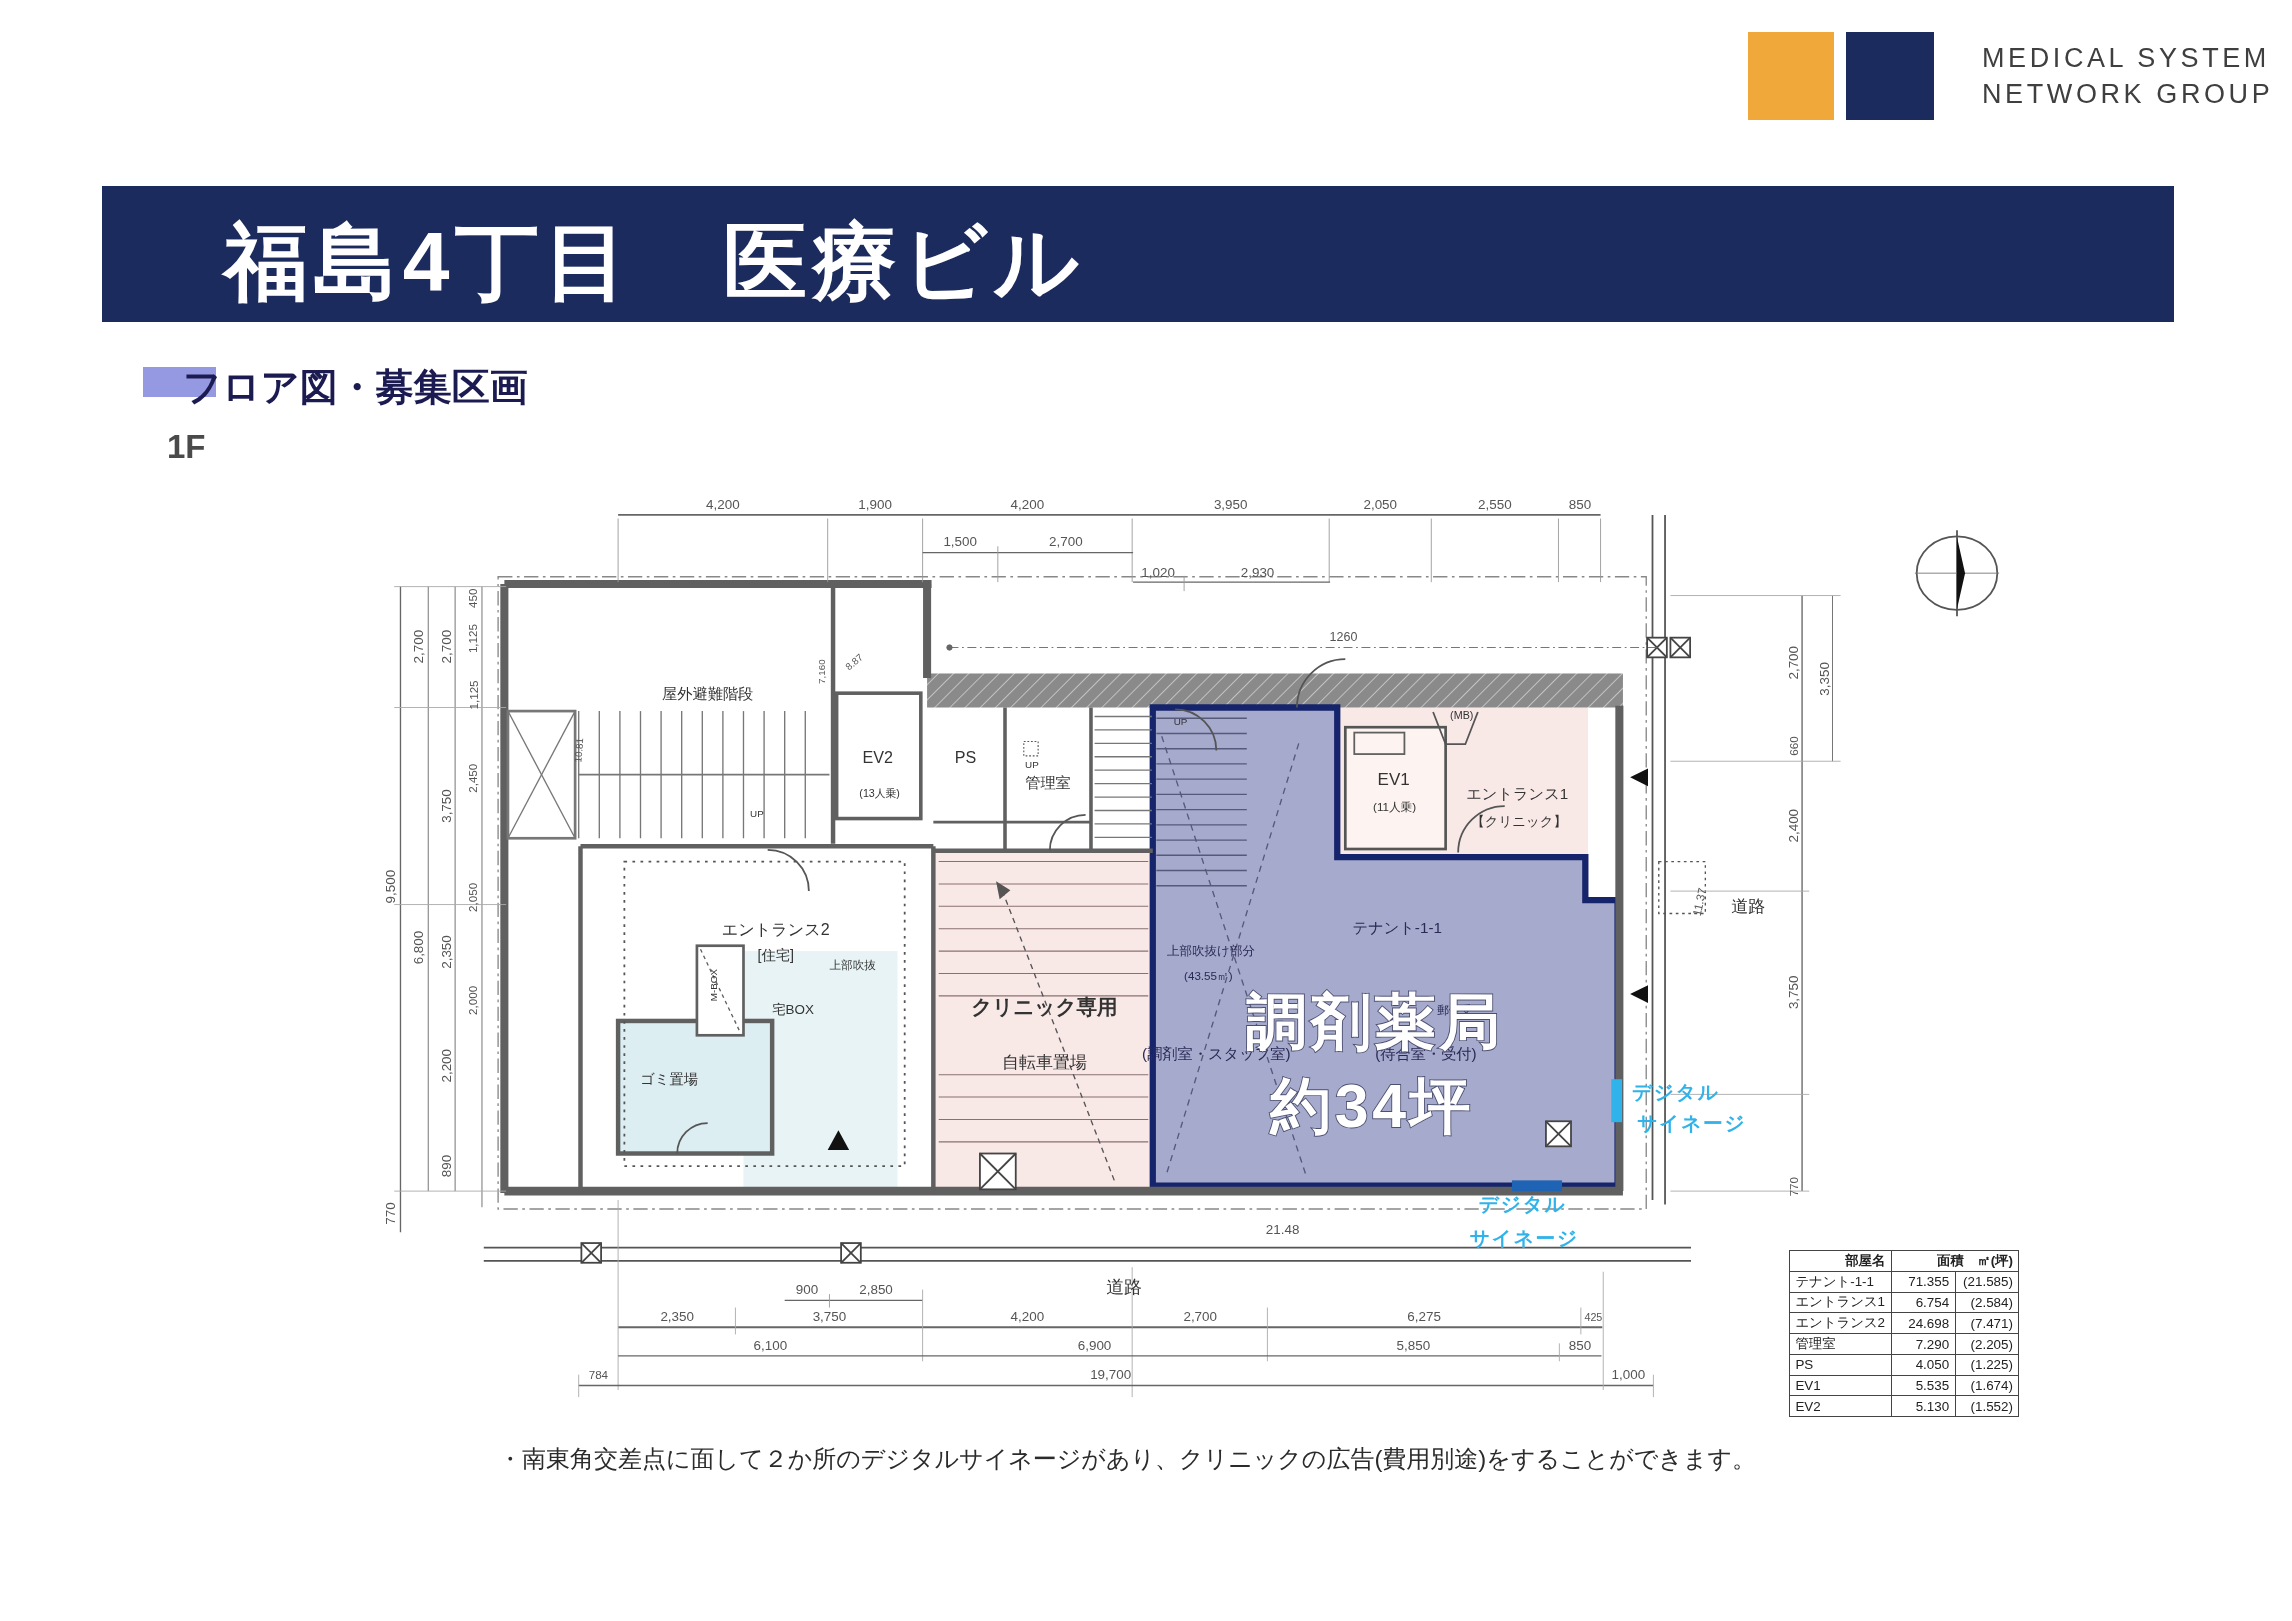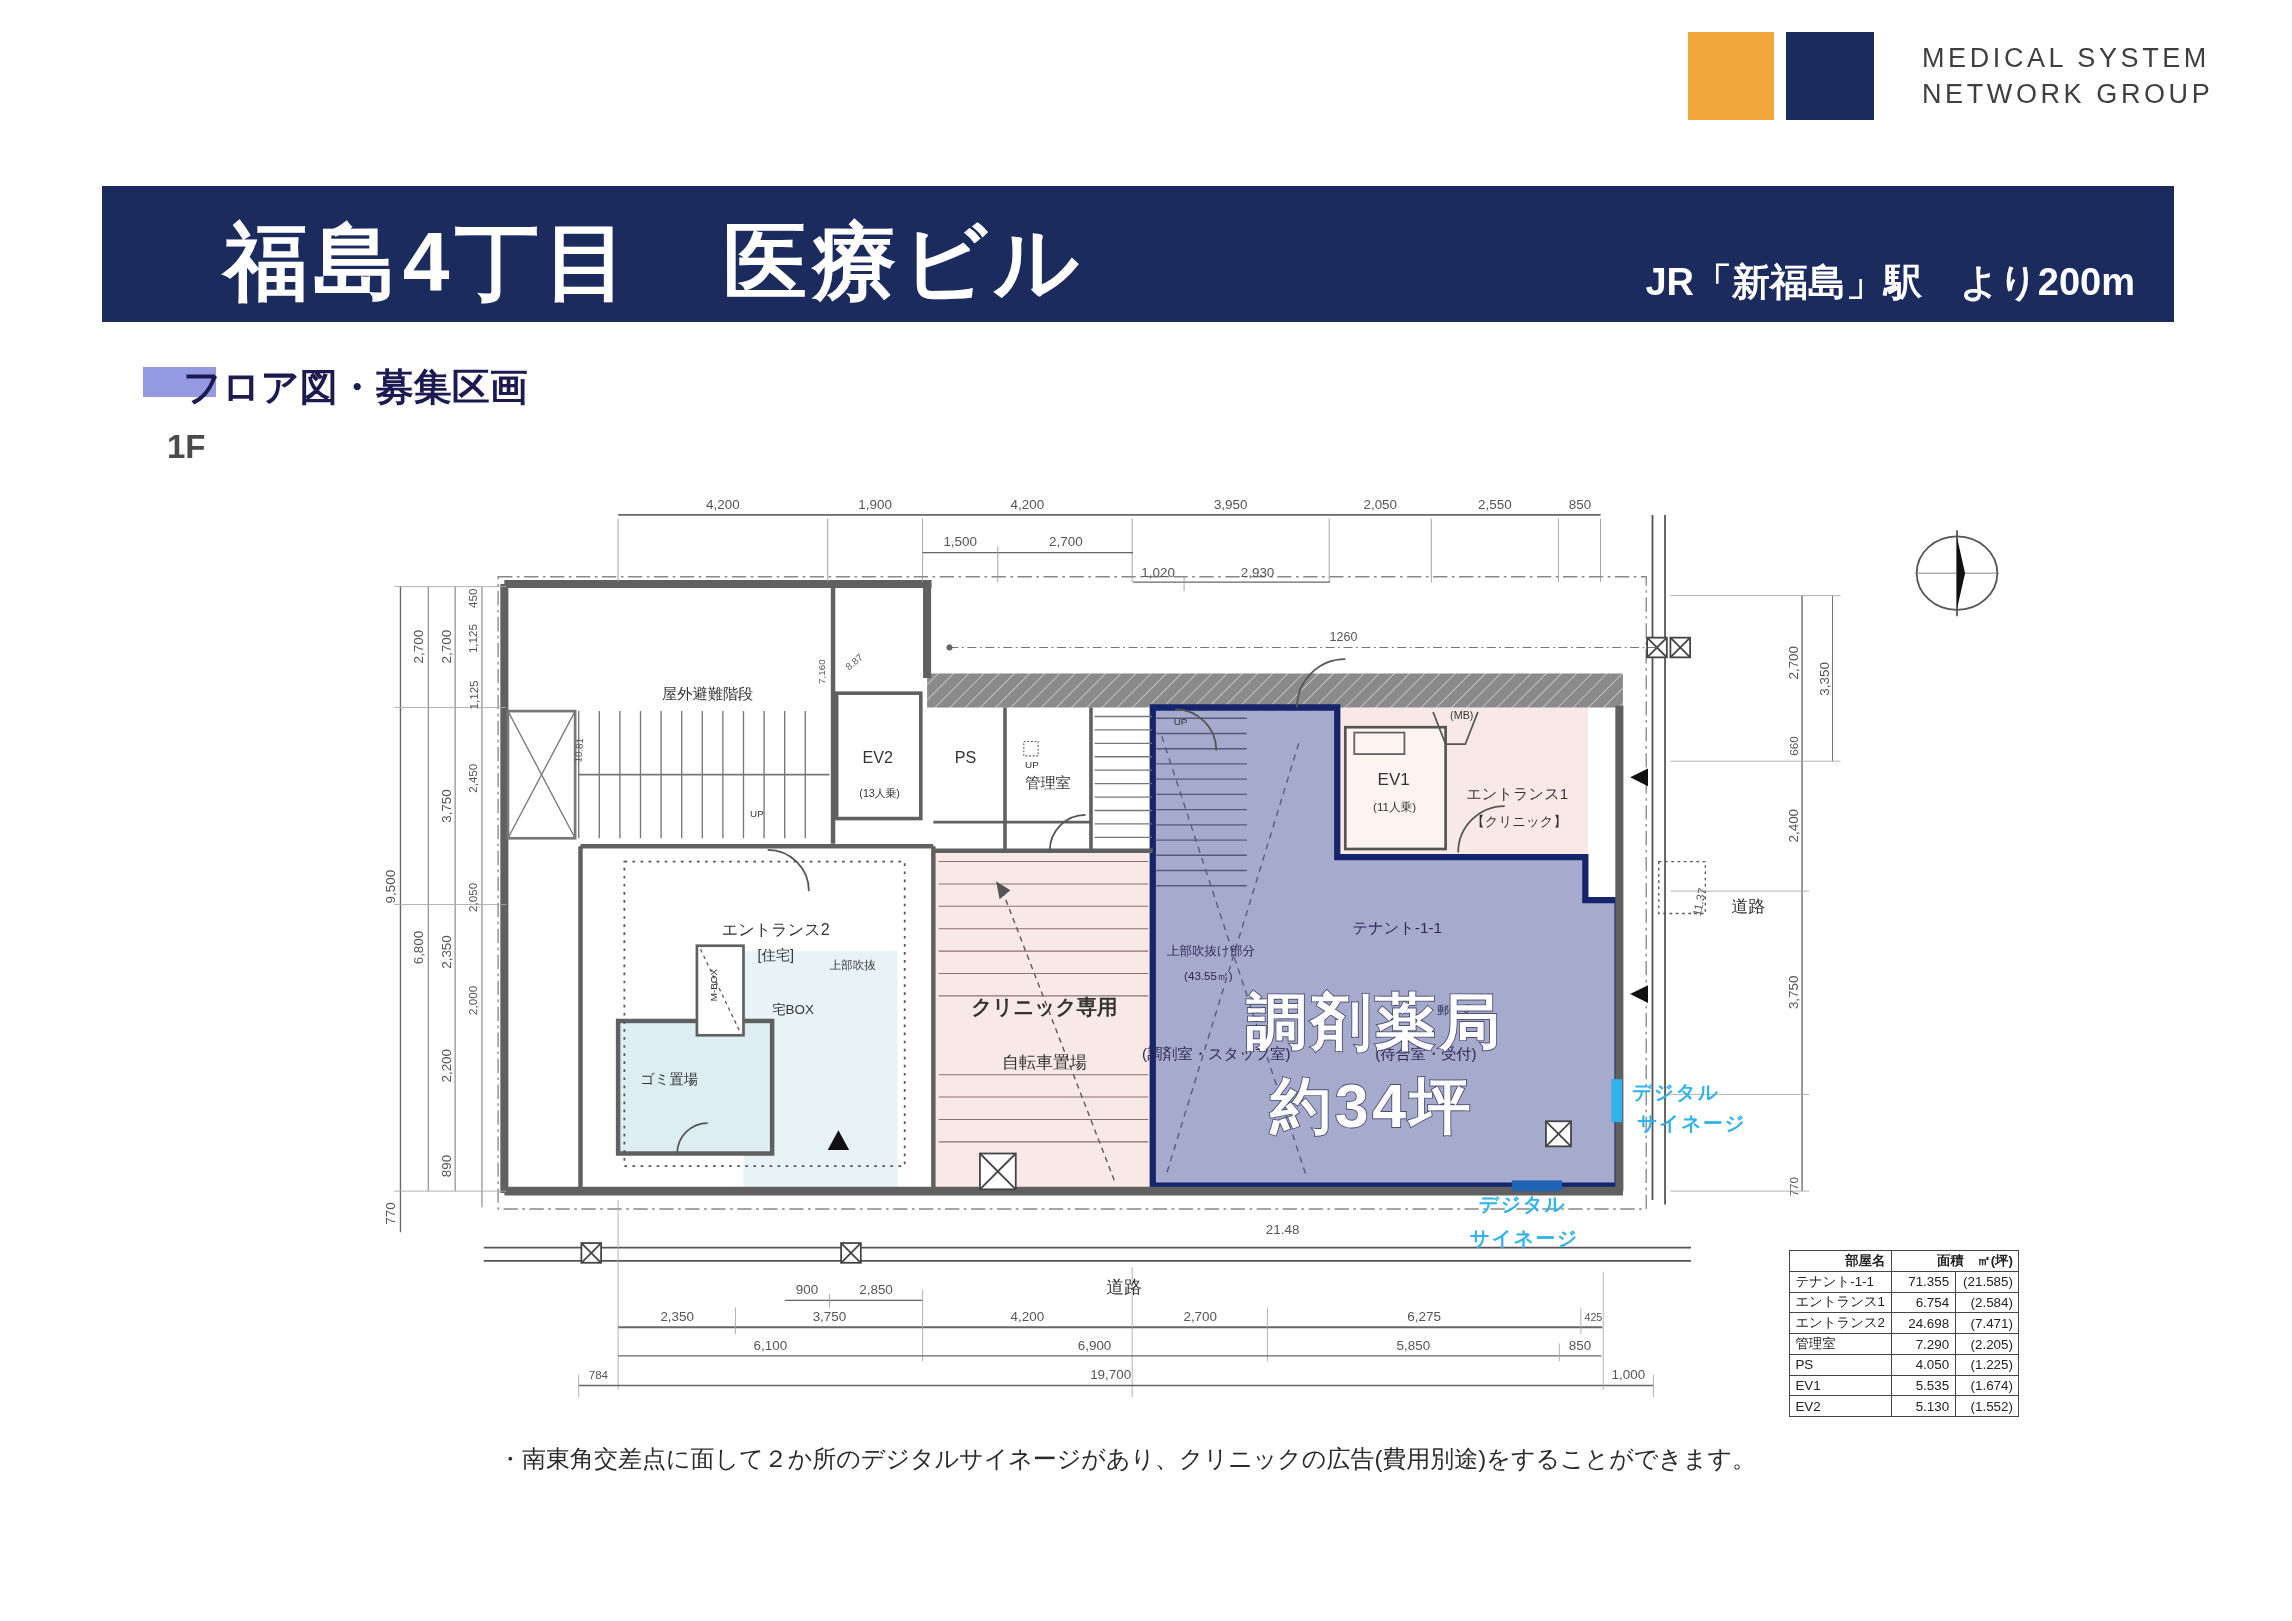--- a/index.html
+++ b/index.html
@@ -1,19 +1,19 @@
 <!DOCTYPE html>
 <html style="font-size:14.3px"><head>
 <meta charset="utf-8">
 <style>
   html,body{margin:0;padding:0;background:#fff;width:2293px;height:1621px;
     font-family:"Liberation Sans","DejaVu Sans",sans-serif;position:relative;overflow:hidden;}
   .abs{position:absolute;}
   
-  .logo{left:1688px;top:32px;display:flex;align-items:center;gap:12px;}
+  .logo{left:1748px;top:32px;display:flex;align-items:center;gap:12px;}
   .logo-sq1{width:86px;height:88px;background:#f1a83a;}
   .logo-sq2{width:88px;height:88px;background:#1c2b5e;}
   .logo-text{margin-left:36px;color:#3f3f3f;font-size:27px;letter-spacing:3.6px;line-height:36px;white-space:nowrap;}
   
   .band{left:102px;top:186px;width:2072px;height:136px;background:#1c2b5e;color:#fff;}
   .band-title{position:absolute;left:122px;top:19.7px;font-size:84px;font-weight:bold;letter-spacing:5.4px;white-space:nowrap;}
   .band-station{position:absolute;right:39px;bottom:14.3px;font-size:38px;font-weight:bold;white-space:nowrap;}
   
   .sect{left:143px;top:362px;height:39px;}
   .sect-mark{position:absolute;left:0;top:5.4px;width:73px;height:30px;background:#9599e2;}
@@ -43,21 +43,20 @@
   <div class="logo-sq1"></div>
   <div class="logo-sq2"></div>
   <div class="logo-text">
     <div>MEDICAL SYSTEM</div>
     <div>NETWORK GROUP</div>
   </div>
 </div>
 
 <div class="abs band">
   <div class="band-title">福島4丁目　医療ビル</div>
-  <div class="band-station">JR「新福島」駅　より200m</div>
 </div>
 
 <div class="abs sect">
   <div class="sect-mark"></div>
   <div class="sect-title">フロア図・募集区画</div>
 </div>
 <div class="abs floor">1F</div>
 
 <svg class="abs" style="left:0;top:0" width="2293" height="1621" viewBox="0 0 2560 1810">
   <defs>

